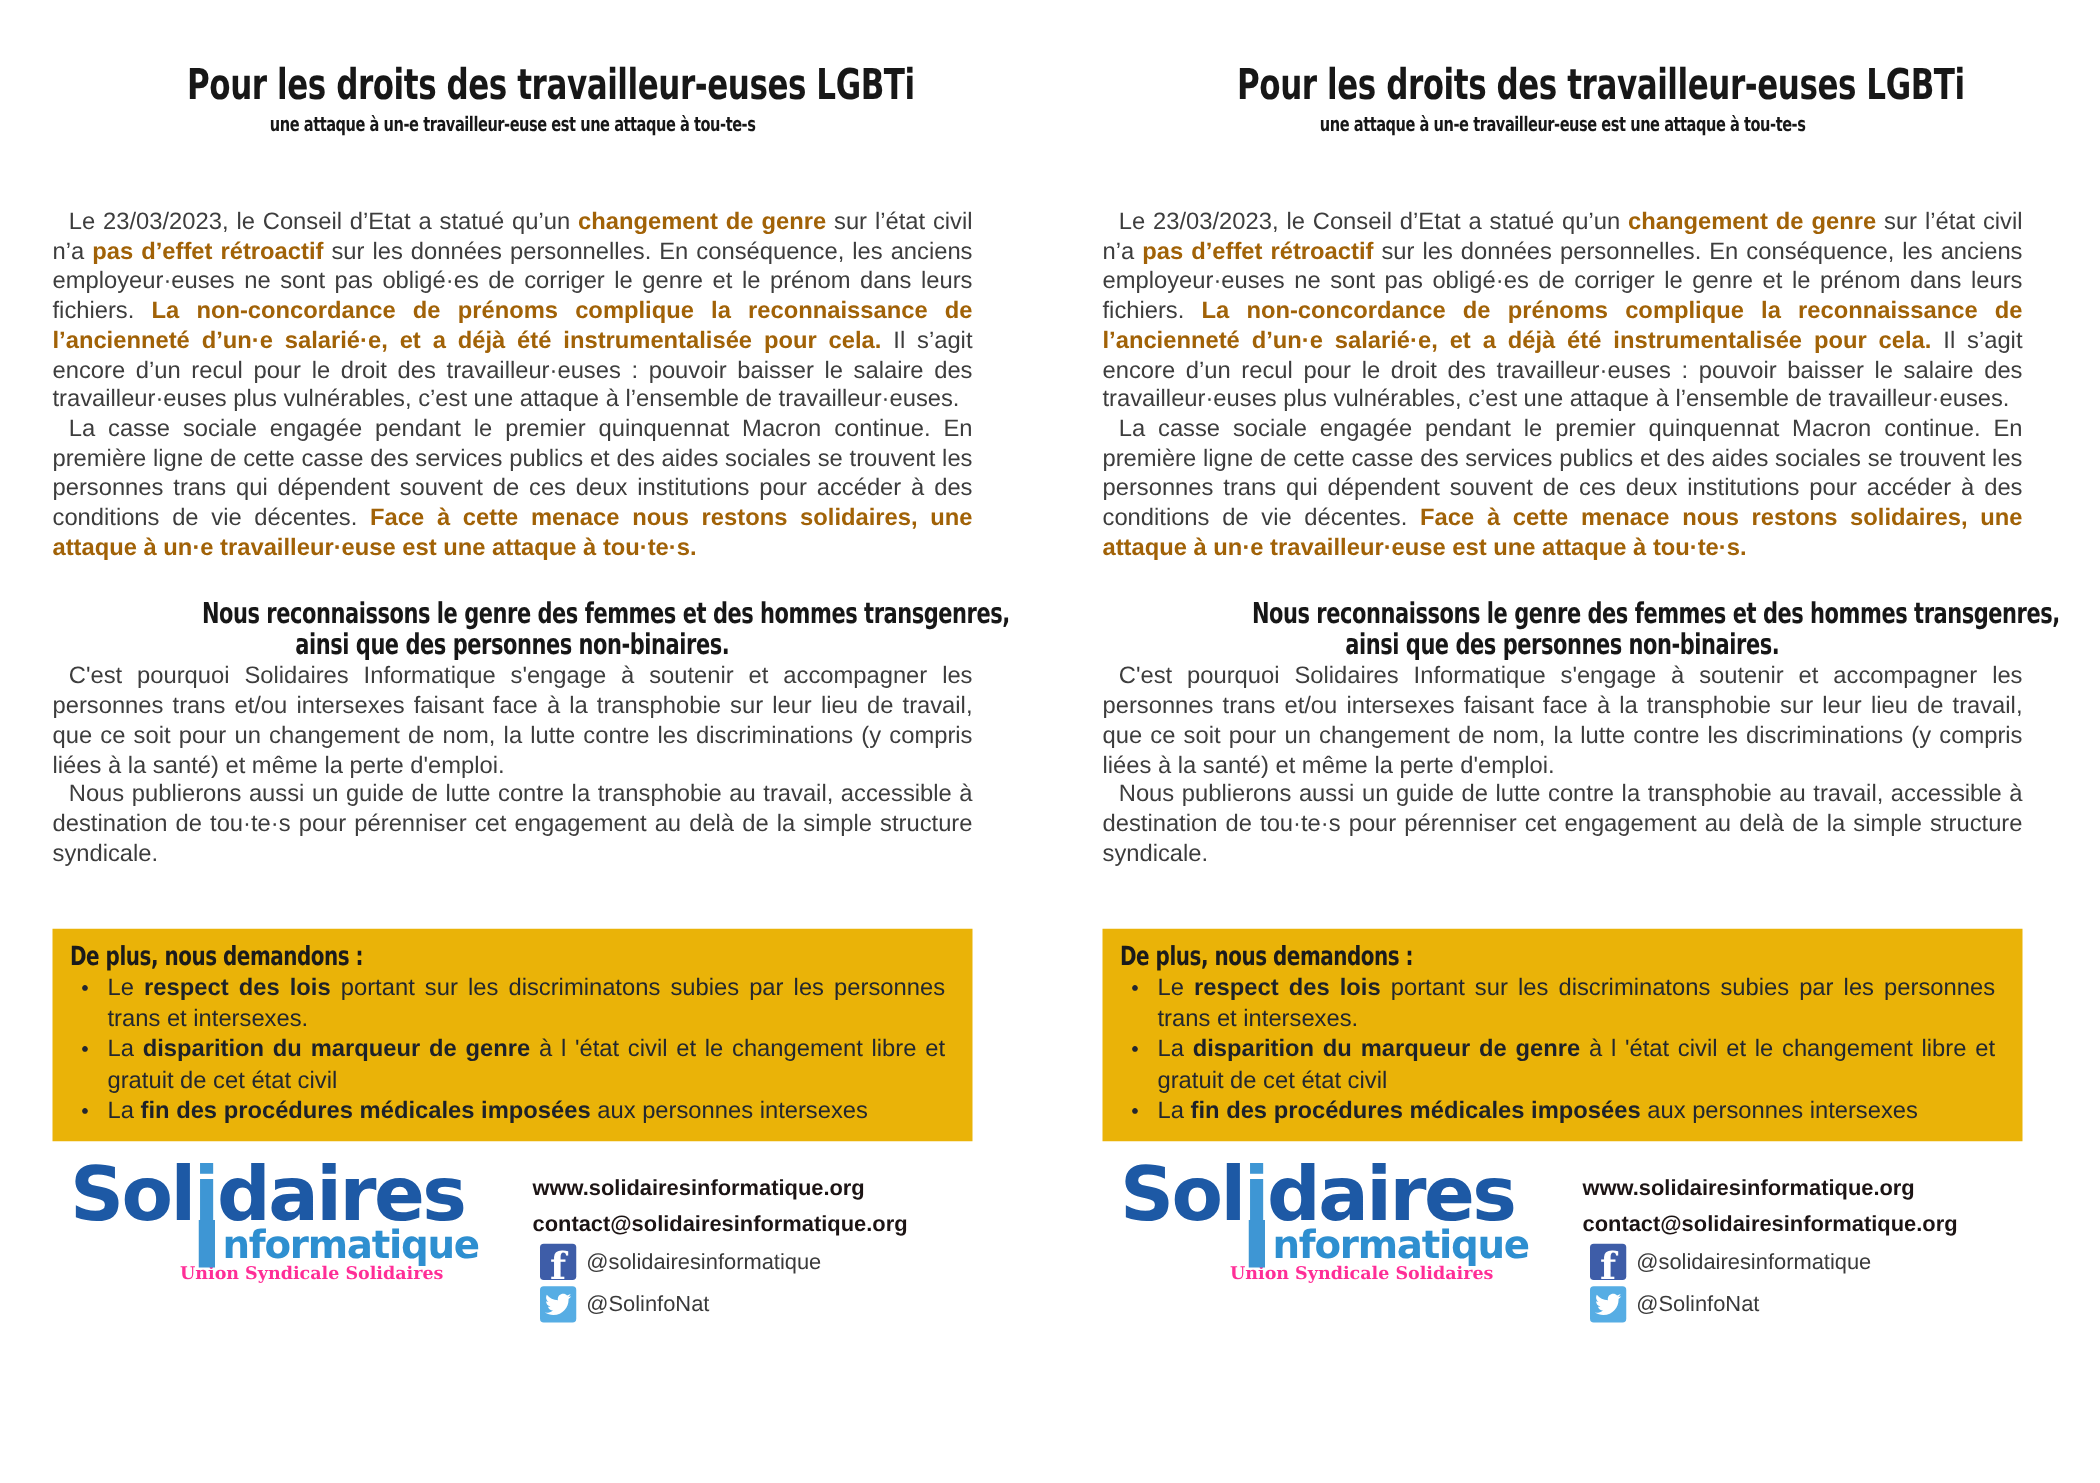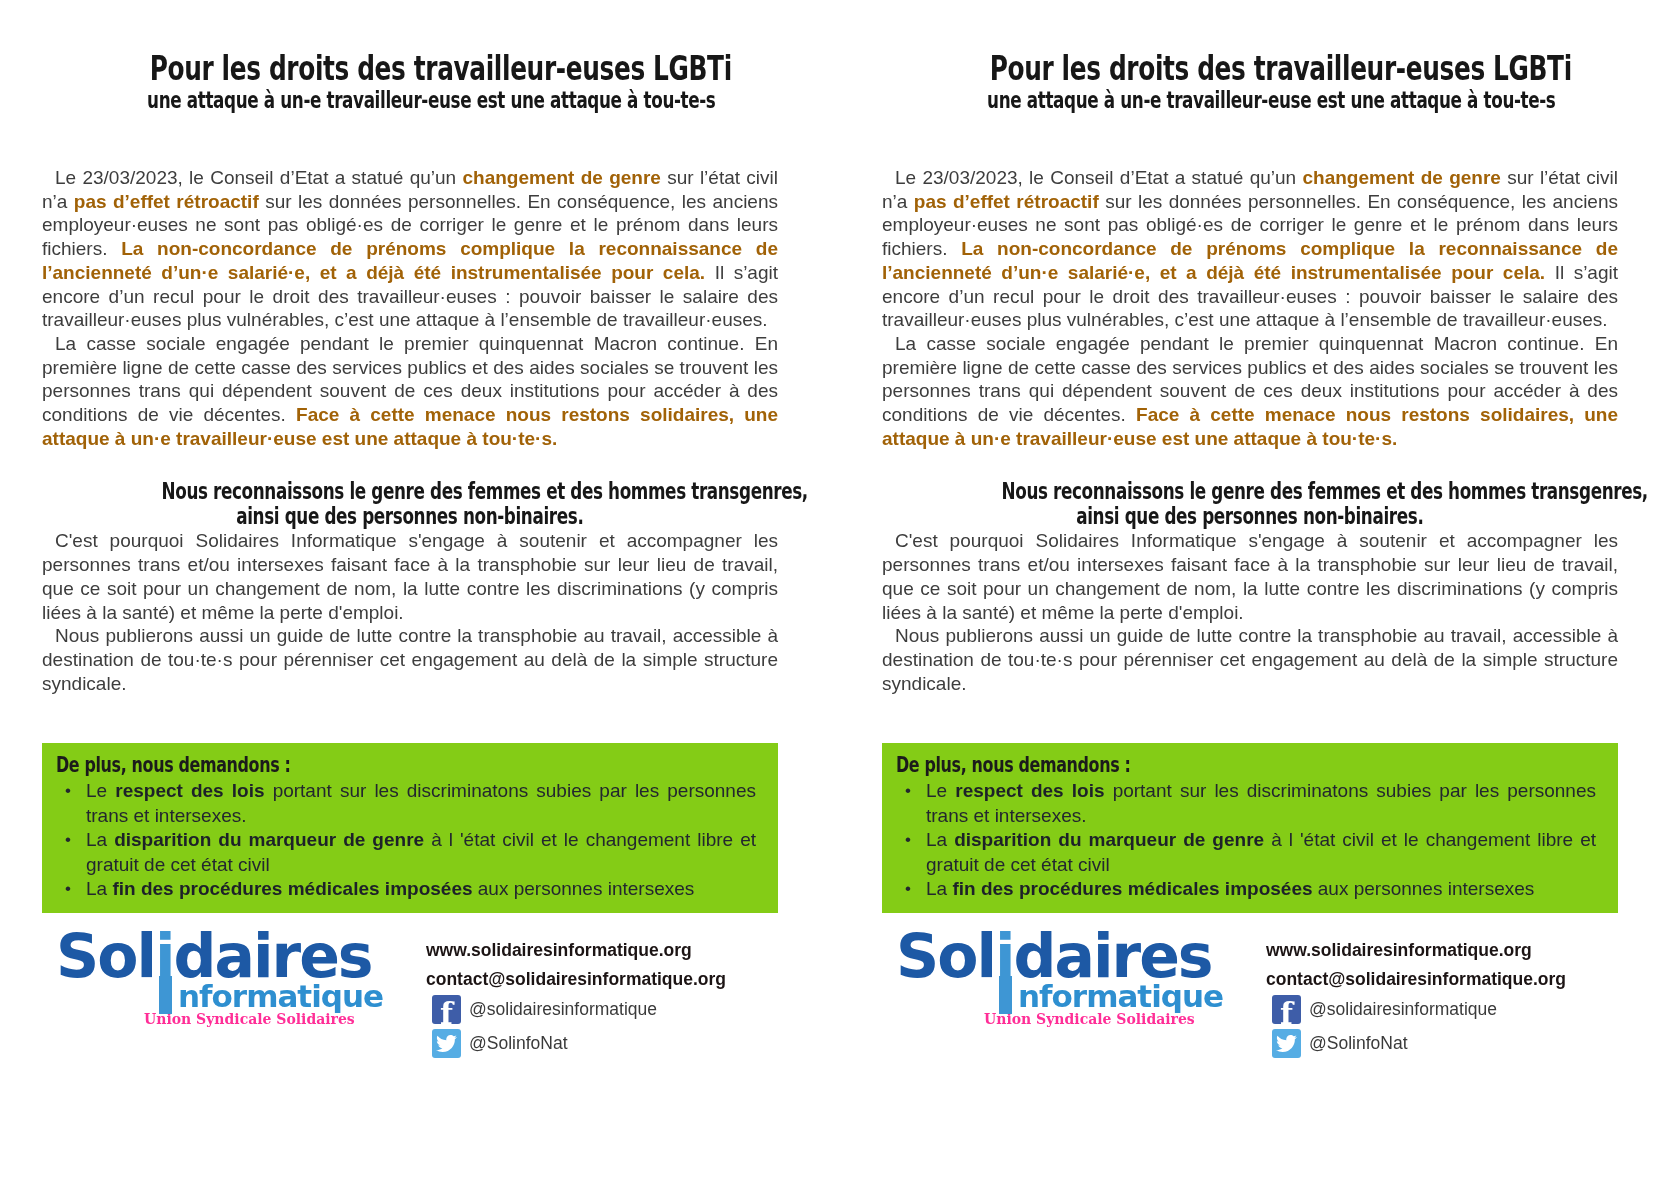--- a/index.html
+++ b/index.html
@@ -7,31 +7,31 @@
   body { font-family:"Liberation Sans", sans-serif; color:#3d3d3d; }
   .page { display:flex; width:1680px; height:1186px; }
   .sheet { width:840px; height:1098px; padding:46px 62px 0 42px; position:relative; flex:0 0 840px; }
 
   
   .comic { font-family:"DejaVu Sans", sans-serif; font-weight:bold; color:#171717; letter-spacing:-0.5px; }
   .squeeze { display:inline-block; transform:scaleX(0.73); transform-origin:center; white-space:nowrap; }
   .squeezeL { display:inline-block; transform:scaleX(0.76); transform-origin:left center; white-space:nowrap; }
 
   .flyer-title { text-align:center; font-size:34px; line-height:40px; margin-top:2px; }
-  .flyer-subtitle { text-align:center; font-size:23px; line-height:24px; margin-top:0px; }
+  .flyer-subtitle { text-align:center; font-size:16px; line-height:24px; margin-top:0px; }
 
   .body-block { margin-top:54px; }
   .para { font-size:19px; line-height:23.7px; text-align:justify; text-indent:13px; color:#3d3d3d; }
   .para b { color:#a16207; }
 
   .mid-heading { text-align:center; font-size:23px; line-height:25px; margin-top:29px; }
 
   .body-block2 { }
 
-  .demands-box { margin-top:48px; background:#84cc16; padding:9px 22px 12px 14px; width:736px; }
+  .demands-box { margin-top:48px; background:#eab308; padding:9px 22px 12px 14px; width:736px; }
   .demands-heading { font-size:21px; line-height:27px; color:#1b1b1b; }
   .demands-list { list-style:none; }
   .demand-item { display:flex; font-size:19px; line-height:24.4px; color:#23272f; }
   .demand-item b { color:#1d2129; }
   .bullet-dot { width:30px; flex:0 0 30px; padding-left:9px; font-size:17px; color:#23272f; }
   .demand-text { flex:1; text-align:justify; }
 
   .footer { display:flex; margin-top:15px; align-items:flex-start; }
   .logo { position:relative; width:368px; flex:0 0 368px; padding-left:14px; }
   .logo-line1 { font-family:"DejaVu Sans", sans-serif; font-weight:bold; font-size:60px; line-height:56px; letter-spacing:-2px; color:#1d59a5; white-space:nowrap; }

